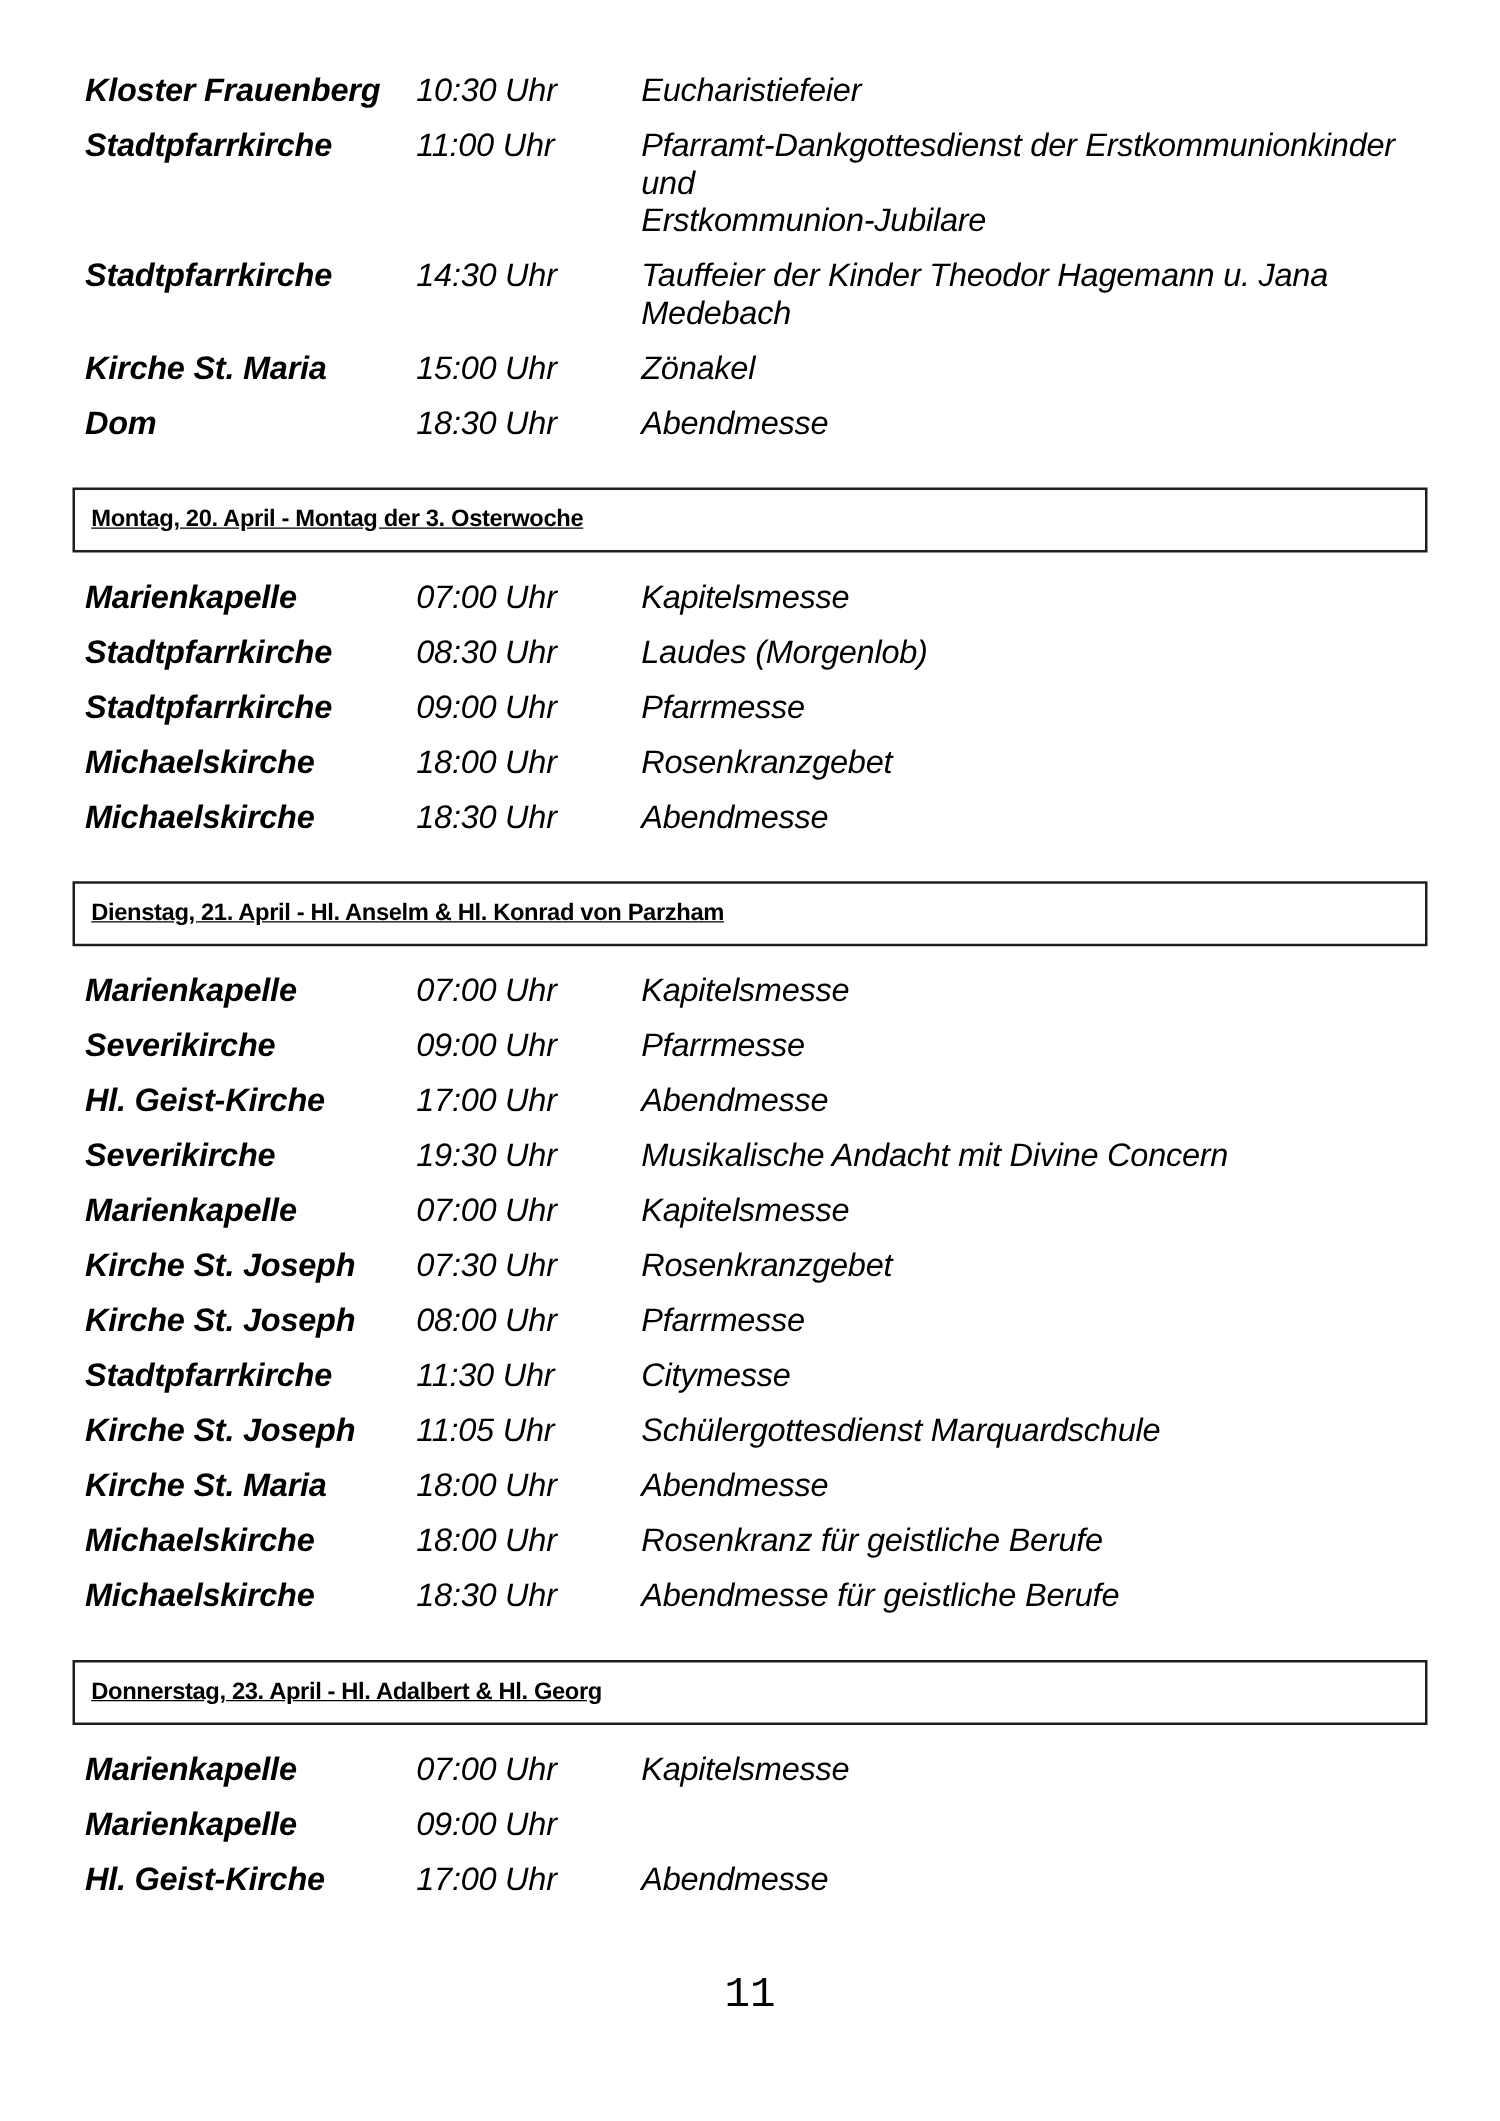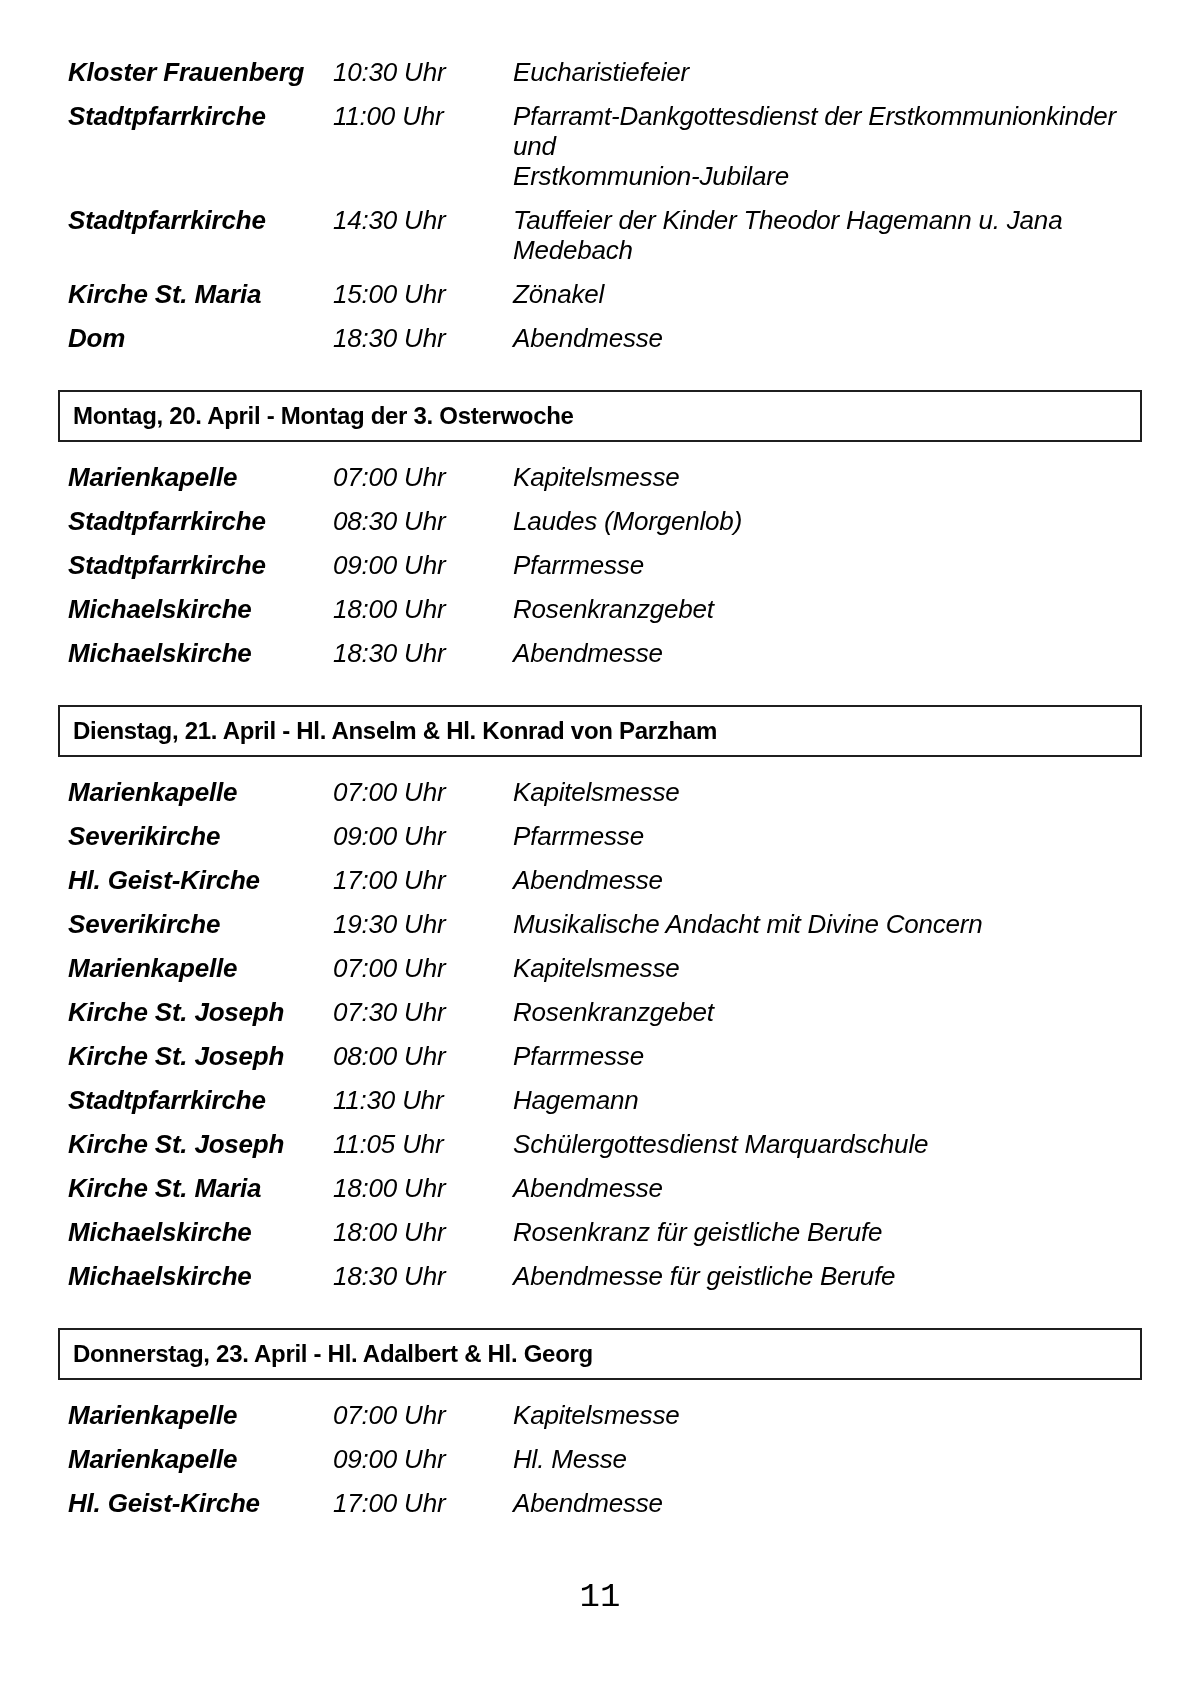--- a/index.html
+++ b/index.html
@@ -44,24 +44,25 @@
     width: 1084px;
     height: 52px;
     margin: 37px 0 20px -10px;
     border: 2px solid #1f1f1f;
     background: #ffffff;
     display: flex;
     align-items: center;
     padding-left: 13px;
   }
   .day-header span {
-    font-size: 24px;
+    font-size: 19px;
     font-weight: bold;
     letter-spacing: -0.3px;
     white-space: nowrap;
+    text-decoration: underline;
   }
   .page-number {
     margin-top: 45px;
     text-align: center;
     font-family: Liberation Mono, monospace;
     font-size: 34px;
     line-height: 40px;
   }
 </style>
 </head>
@@ -176,21 +177,21 @@
 
   <div class="row">
     <span class="cell-location">Kirche St. Joseph</span>
     <span class="cell-time">08:00 Uhr</span>
     <span class="cell-desc">Pfarrmesse</span>
   </div>
 
   <div class="row">
     <span class="cell-location">Stadtpfarrkirche</span>
     <span class="cell-time">11:30 Uhr</span>
-    <span class="cell-desc">Hagemann</span>
+    <span class="cell-desc">Citymesse</span>
   </div>
 
   <div class="row">
     <span class="cell-location">Kirche St. Joseph</span>
     <span class="cell-time">11:05 Uhr</span>
     <span class="cell-desc">Schülergottesdienst Marquardschule</span>
   </div>
 
   <div class="row">
     <span class="cell-location">Kirche St. Maria</span>
@@ -216,21 +217,20 @@
 
   <div class="row">
     <span class="cell-location">Marienkapelle</span>
     <span class="cell-time">07:00 Uhr</span>
     <span class="cell-desc">Kapitelsmesse</span>
   </div>
 
   <div class="row">
     <span class="cell-location">Marienkapelle</span>
     <span class="cell-time">09:00 Uhr</span>
-    <span class="cell-desc">Hl. Messe</span>
   </div>
 
   <div class="row">
     <span class="cell-location">Hl. Geist-Kirche</span>
     <span class="cell-time">17:00 Uhr</span>
     <span class="cell-desc">Abendmesse</span>
   </div>
 </main>
 
 <div class="page-number">11</div>

